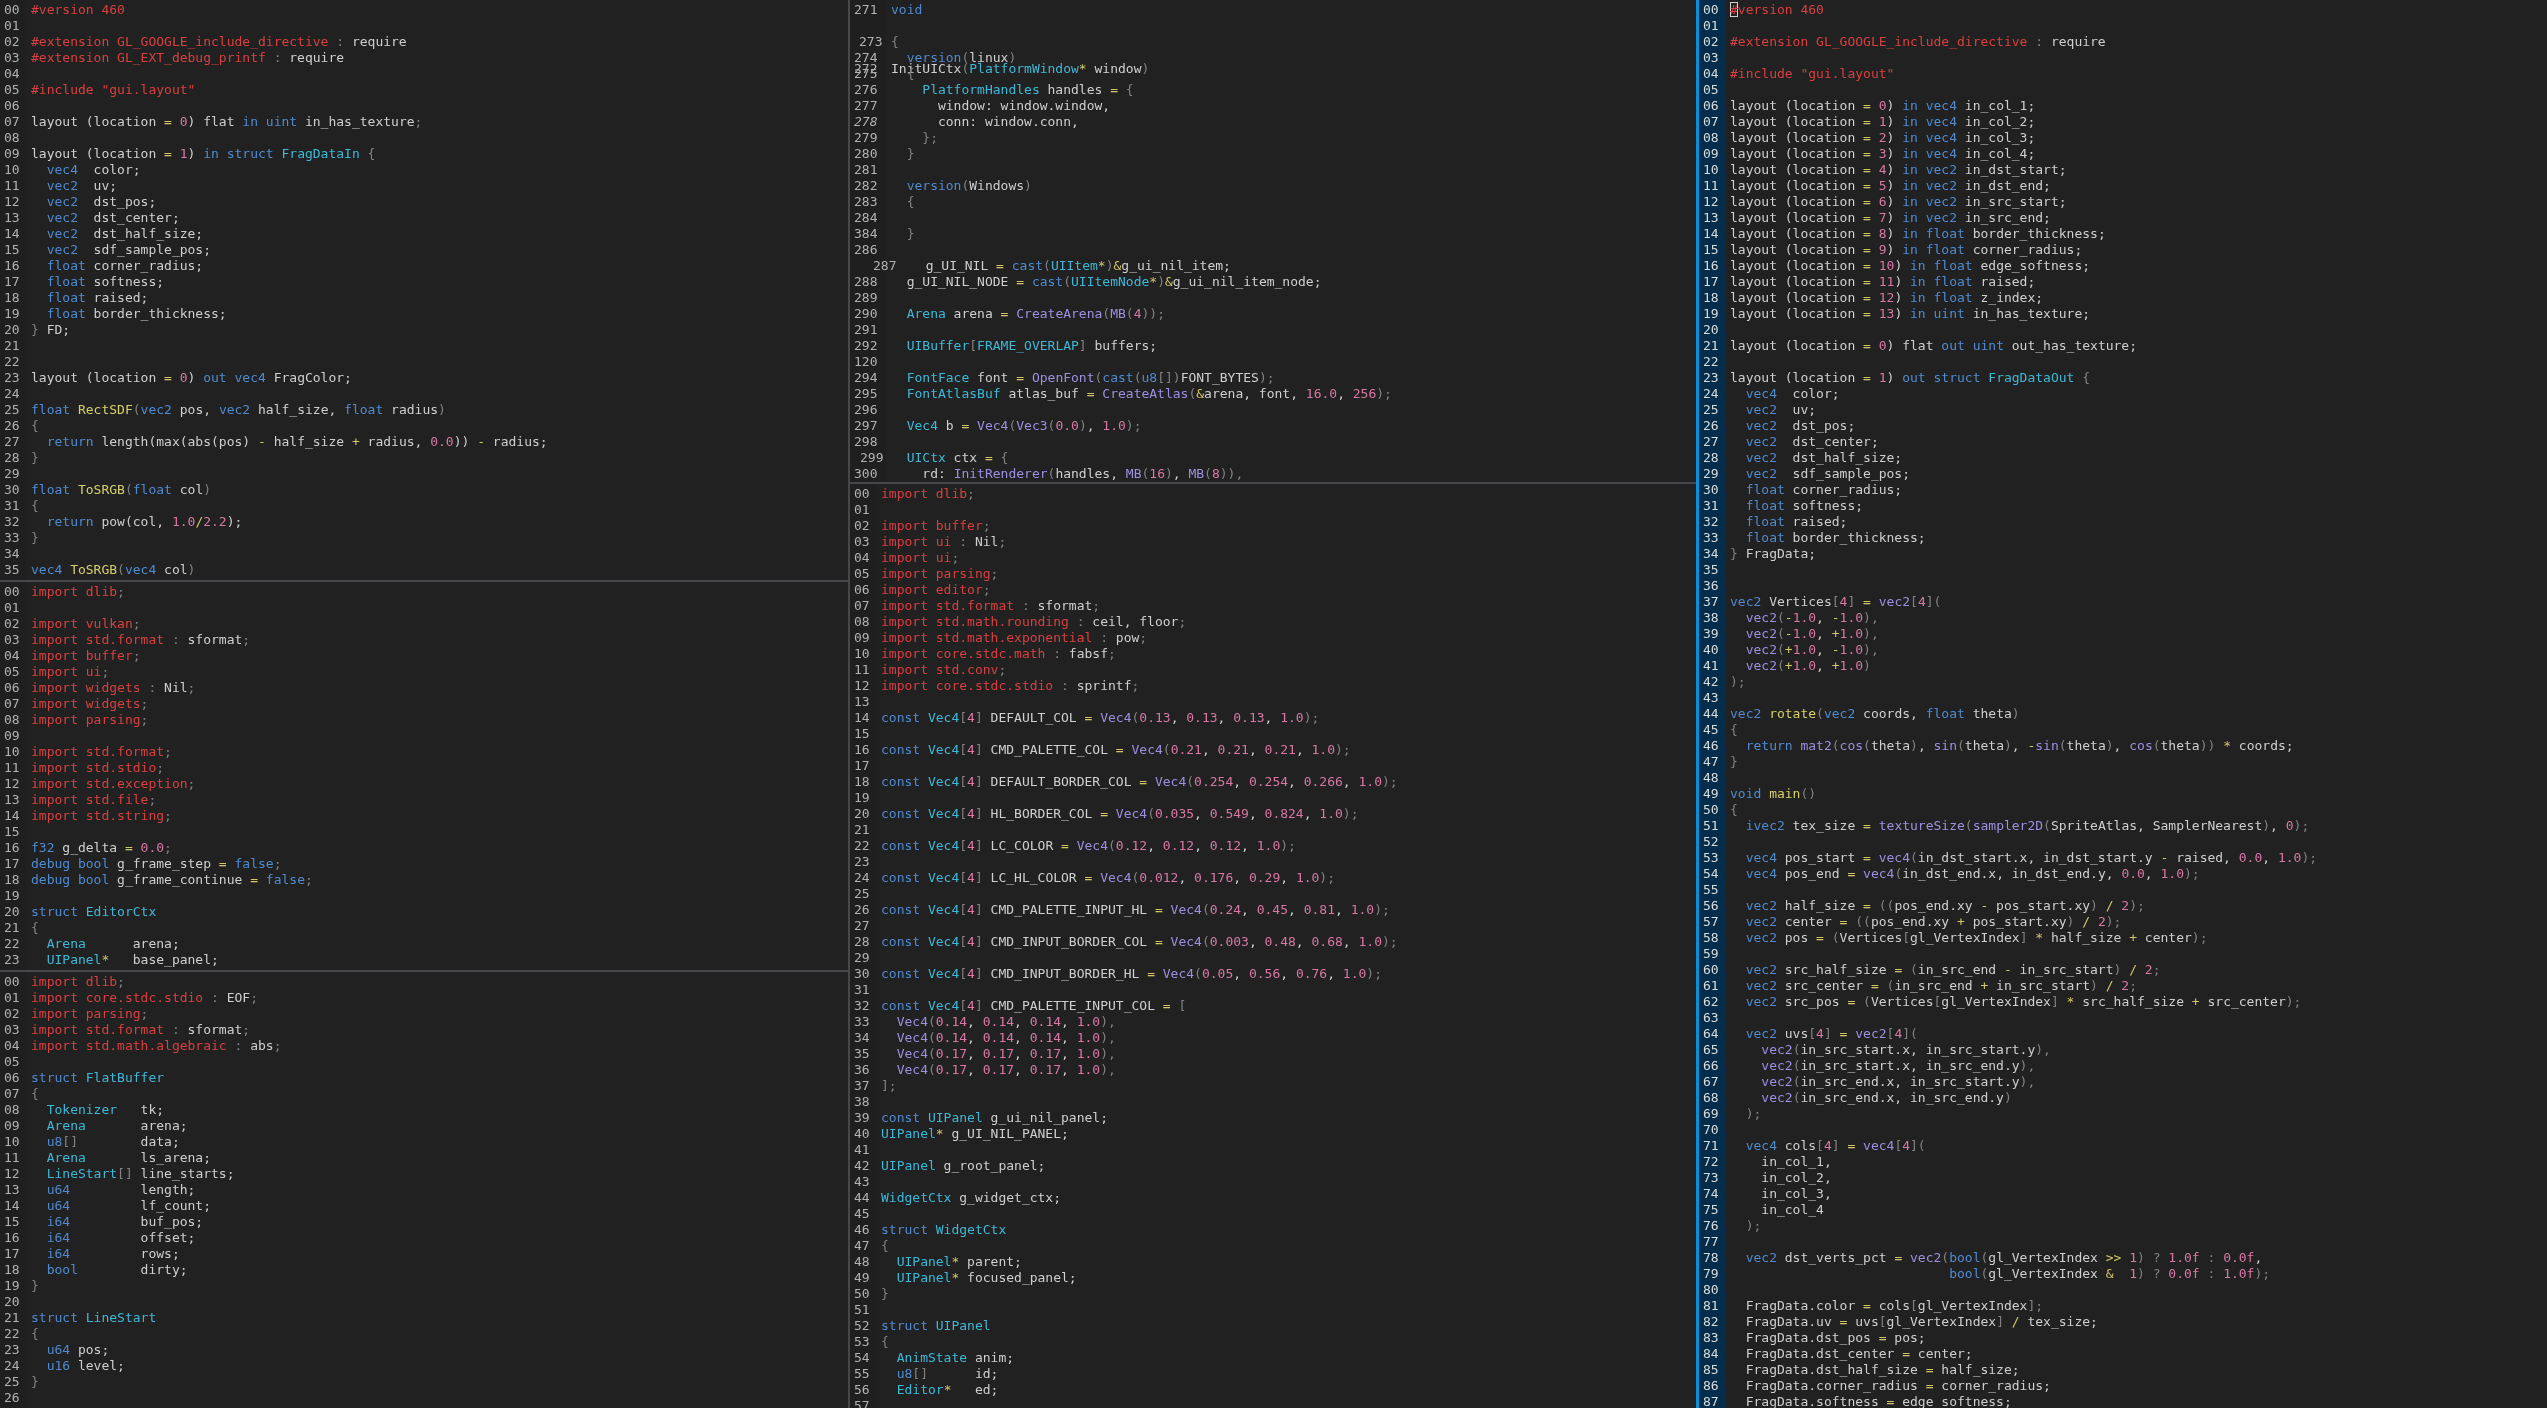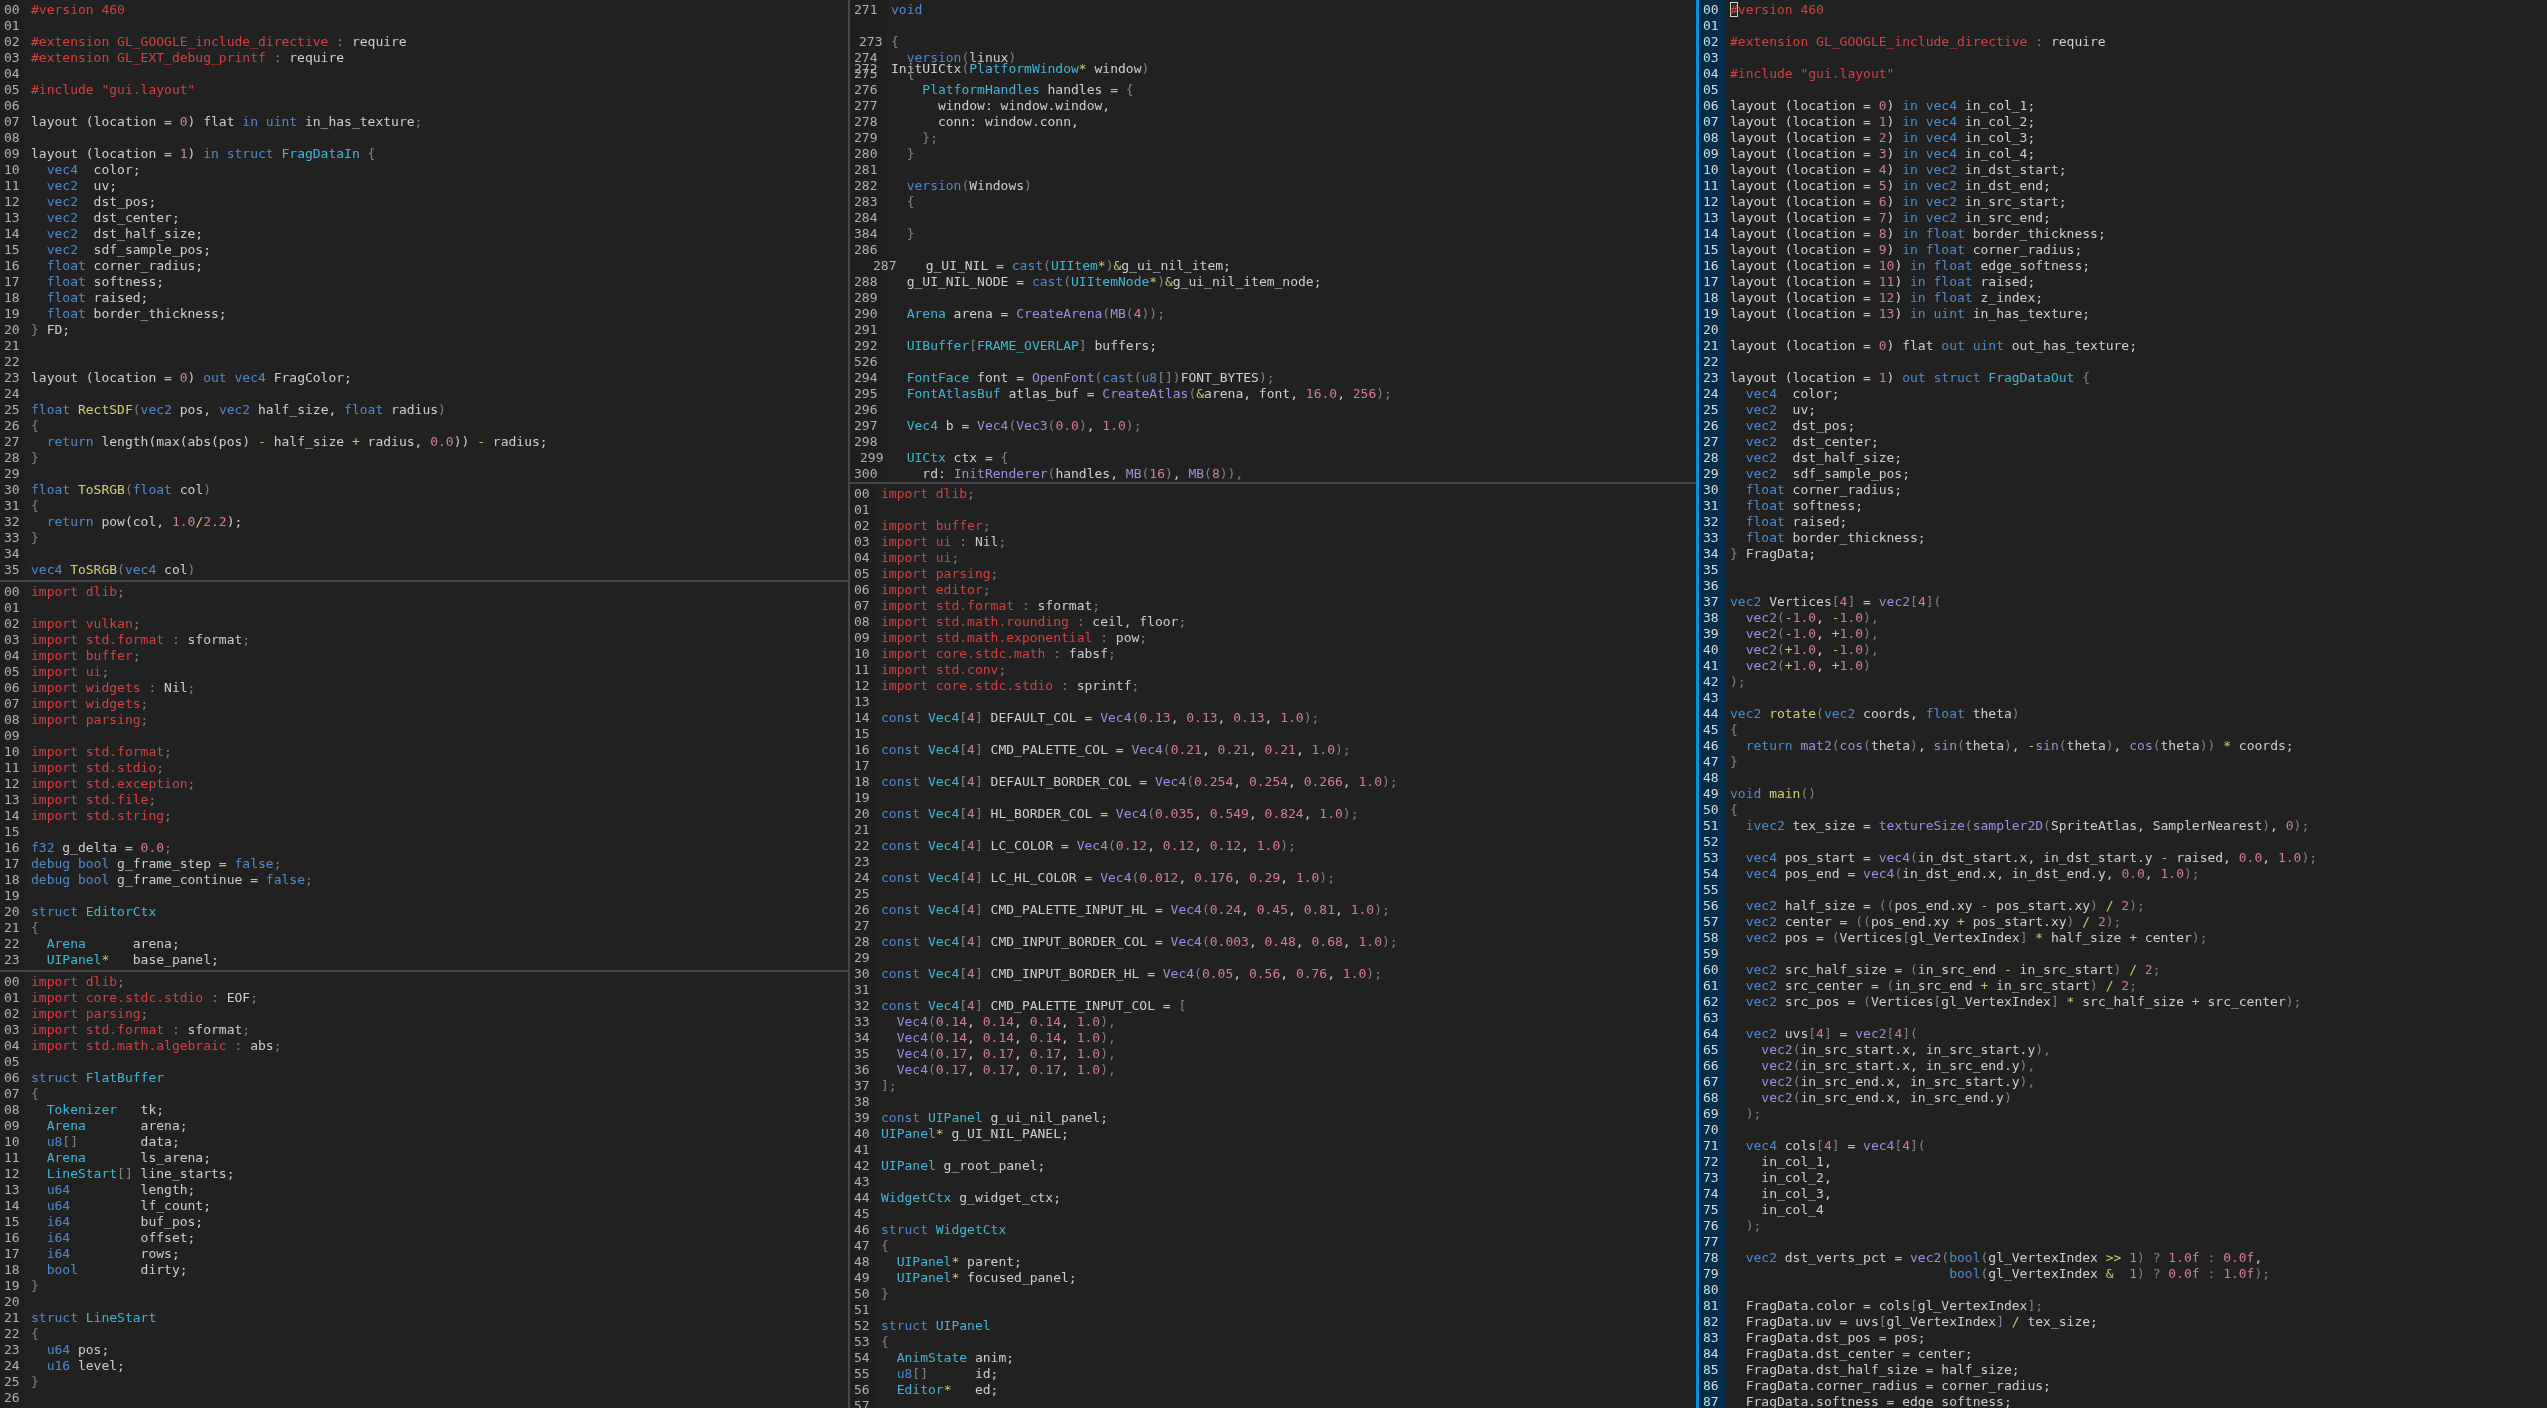--- a/index.html
+++ b/index.html
@@ -136,36 +136,36 @@
 <div class="col col-middle">
     <div class="pane" style="height: 482px;">
       <div class="gutter-strip" style="width: 36px;"></div>
       <div class="row"><span class="ln" style="width: 36px;">271</span><span class="code"><span class="k">void</span></span></div>
       <div class="row"><span class="ln" style="width: 36px; margin-top: 43px;">272</span><span class="code"><span class="p">InitUICtx</span><span class="g">(</span><span class="t">PlatformWindow</span><span class="o">*</span><span class="p"> window</span><span class="g">)</span></span></div>
       <div class="row"><span class="ln" style="width: 36px; padding-left: 9px;">273</span><span class="code"><span class="g">{</span></span></div>
       <div class="row"><span class="ln" style="width: 36px;">274</span><span class="code"><span class="p">  </span><span class="k">version</span><span class="g">(</span><span class="p">linux</span><span class="g">)</span></span></div>
       <div class="row"><span class="ln" style="width: 36px;">275</span><span class="code"><span class="p">  </span><span class="g">{</span></span></div>
       <div class="row"><span class="ln" style="width: 36px;">276</span><span class="code"><span class="p">    </span><span class="t">PlatformHandles</span><span class="p"> handles </span><span class="o">=</span><span class="g"> {</span></span></div>
       <div class="row"><span class="ln" style="width: 36px;">277</span><span class="code"><span class="p">      window: window.window,</span></span></div>
-      <div class="row"><span class="ln" style="width: 36px;">278</span><span class="code"><span class="p">      conn: window.conn,</span></span></div>
+      <div class="row"><span class="ln" style="width: 36px; font-style: italic;">278</span><span class="code"><span class="p">      conn: window.conn,</span></span></div>
       <div class="row"><span class="ln" style="width: 36px;">279</span><span class="code"><span class="p">    </span><span class="g">};</span></span></div>
       <div class="row"><span class="ln" style="width: 36px;">280</span><span class="code"><span class="p">  </span><span class="g">}</span></span></div>
       <div class="row"><span class="ln" style="width: 36px;">281</span><span class="code"></span></div>
       <div class="row"><span class="ln" style="width: 36px;">282</span><span class="code"><span class="p">  </span><span class="k">version</span><span class="g">(</span><span class="p">Windows</span><span class="g">)</span></span></div>
       <div class="row"><span class="ln" style="width: 36px;">283</span><span class="code"><span class="p">  </span><span class="g">{</span></span></div>
       <div class="row"><span class="ln" style="width: 36px;">284</span><span class="code"></span></div>
       <div class="row"><span class="ln" style="width: 36px;">384</span><span class="code"><span class="p">  </span><span class="g">}</span></span></div>
       <div class="row"><span class="ln" style="width: 36px;">286</span><span class="code"></span></div>
       <div class="row"><span class="ln" style="width: 36px; margin-left: 19px;">287</span><span class="code"><span class="p">  g_UI_NIL </span><span class="o">=</span><span class="p"> </span><span class="k">cast</span><span class="g">(</span><span class="t">UIItem</span><span class="o">*</span><span class="g">)</span><span class="o">&amp;</span><span class="p">g_ui_nil_item;</span></span></div>
       <div class="row"><span class="ln" style="width: 36px;">288</span><span class="code"><span class="p">  g_UI_NIL_NODE </span><span class="o">=</span><span class="p"> </span><span class="k">cast</span><span class="g">(</span><span class="t">UIItemNode</span><span class="o">*</span><span class="g">)</span><span class="o">&amp;</span><span class="p">g_ui_nil_item_node;</span></span></div>
       <div class="row"><span class="ln" style="width: 36px;">289</span><span class="code"></span></div>
       <div class="row"><span class="ln" style="width: 36px;">290</span><span class="code"><span class="p">  </span><span class="t">Arena</span><span class="p"> arena </span><span class="o">=</span><span class="p"> </span><span class="c">CreateArena</span><span class="g">(</span><span class="c">MB</span><span class="g">(</span><span class="n">4</span><span class="g">));</span></span></div>
       <div class="row"><span class="ln" style="width: 36px;">291</span><span class="code"></span></div>
       <div class="row"><span class="ln" style="width: 36px;">292</span><span class="code"><span class="p">  </span><span class="t">UIBuffer</span><span class="g">[</span><span class="t">FRAME_OVERLAP</span><span class="g">]</span><span class="p"> buffers;</span></span></div>
-      <div class="row"><span class="ln" style="width: 36px;">526</span><span class="code"></span></div>
+      <div class="row"><span class="ln" style="width: 36px;">120</span><span class="code"></span></div>
       <div class="row"><span class="ln" style="width: 36px;">294</span><span class="code"><span class="p">  </span><span class="t">FontFace</span><span class="p"> font </span><span class="o">=</span><span class="p"> </span><span class="c">OpenFont</span><span class="g">(</span><span class="k">cast</span><span class="g">(</span><span class="k">u8</span><span class="g">[])</span><span class="p">FONT_BYTES</span><span class="g">);</span></span></div>
       <div class="row"><span class="ln" style="width: 36px;">295</span><span class="code"><span class="p">  </span><span class="t">FontAtlasBuf</span><span class="p"> atlas_buf </span><span class="o">=</span><span class="p"> </span><span class="c">CreateAtlas</span><span class="g">(</span><span class="o">&amp;</span><span class="p">arena, font, </span><span class="n">16.0</span><span class="p">, </span><span class="n">256</span><span class="g">);</span></span></div>
       <div class="row"><span class="ln" style="width: 36px;">296</span><span class="code"></span></div>
       <div class="row"><span class="ln" style="width: 36px;">297</span><span class="code"><span class="p">  </span><span class="t">Vec4</span><span class="p"> b </span><span class="o">=</span><span class="p"> </span><span class="c">Vec4</span><span class="g">(</span><span class="c">Vec3</span><span class="g">(</span><span class="n">0.0</span><span class="g">)</span><span class="p">, </span><span class="n">1.0</span><span class="g">);</span></span></div>
       <div class="row"><span class="ln" style="width: 36px;">298</span><span class="code"></span></div>
       <div class="row"><span class="ln" style="width: 36px; padding-left: 10px;">299</span><span class="code"><span class="p">  </span><span class="t">UICtx</span><span class="p"> ctx </span><span class="o">=</span><span class="g"> {</span></span></div>
       <div class="row"><span class="ln" style="width: 36px;">300</span><span class="code"><span class="p">    rd: </span><span class="c">InitRenderer</span><span class="g">(</span><span class="p">handles, </span><span class="c">MB</span><span class="g">(</span><span class="n">16</span><span class="g">)</span><span class="p">, </span><span class="c">MB</span><span class="g">(</span><span class="n">8</span><span class="g">)),</span></span></div>
     </div>
     <div class="hsplit"></div>
     <div class="pane" style="height: 924px;">

